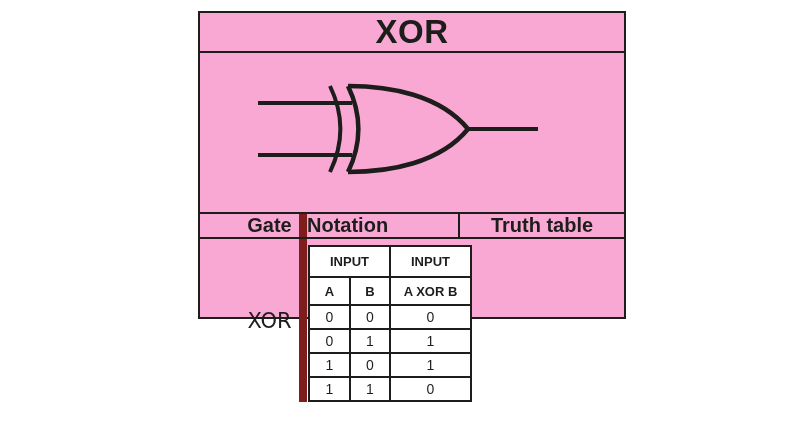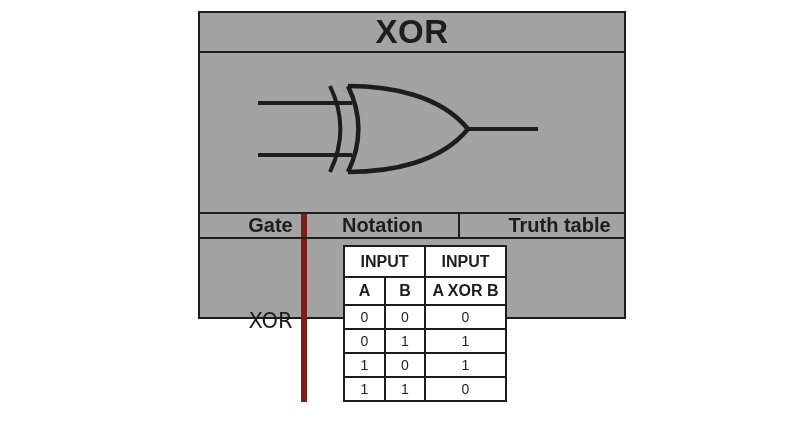--- a/index.html
+++ b/index.html
@@ -2,55 +2,55 @@
 <html><head>
 <meta charset="utf-8">
 <style>
   * { margin:0; padding:0; box-sizing:border-box; }
   body { background:#ffffff; font-family:"Liberation Sans","DejaVu Sans",sans-serif; }
   .stage {
     position:relative; width:800px; height:445px; background:#ffffff; overflow:hidden;
   }
   .frame {
     position:absolute; left:198px; top:11px; width:428px; height:308px;
-    border:2px solid #1d1d1b; display:flex; flex-direction:column; background:#a3a3a3;
+    border:2px solid #1d1d1b; display:flex; flex-direction:column; background:#f9a8d4;
   }
   .title-row {
     height:46px; border-bottom:2px solid #1d1d1b;
     display:flex; align-items:center; justify-content:center;
   }
   .title-text {
     font-size:33px; font-weight:700; color:#1d1d1b; letter-spacing:0.5px;
   }
   .symbol-row {
     height:161px; border-bottom:2px solid #1d1d1b; position:relative;
   }
   .symbol-row svg { display:block; }
   .cols { display:flex; }
   .header-row { height:47px; border-bottom:2px solid #1d1d1b; }
   .value-row { flex:1; }
-  .col-gate { width:107px; border-right:6px solid #7f1d1d; display:flex; align-items:center; justify-content:center;padding-left:40px; }
-  .col-notation { width:153px; border-right:2px solid #1d1d1b; display:flex; align-items:center; justify-content:center; }
-  .col-truth { flex:1; display:flex; align-items:center; justify-content:center;padding-left:35px; }
+  .col-gate { width:107px; border-right:8px solid #7f1d1d; display:flex; align-items:center; justify-content:center;padding-left:40px; }
+  .col-notation { width:153px; border-right:2px solid #1d1d1b; display:flex; align-items:center; }
+  .col-truth { flex:1; display:flex; align-items:center; justify-content:center; }
   .header-row .cell-label { font-size:20px; font-weight:700; color:#1d1d1b; }
   .value-row .col-truth { align-items:flex-start; justify-content:flex-start; }
   .gate-name, .notation-text {
     font-size:21px; font-weight:400; color:#1d1d1b;
     font-family:"DejaVu Sans","Liberation Sans",sans-serif;
   }
   .truth-table {
     border-collapse:collapse; table-layout:fixed;
     width:162px; height:156px; margin:6px 0 0 1px;
     background:#ffffff;
   }
   .truth-table th, .truth-table td {
     border:2px solid #1d1d1b; text-align:center; vertical-align:middle;
     color:#1d1d1b; padding:0;
   }
-  .truth-table th { font-size:16px; font-weight:700; }
+  .truth-table th { font-size:13px; font-weight:700; }
   .truth-table td { font-size:14px; font-weight:400; }
   .tt-col-a { width:41px; }
   .tt-col-b { width:40px; }
   .tt-col-out { width:81px; }
   .tt-group-row { height:31px; }
   .tt-head-row { height:28px; }
   .tt-data-row { height:24px; }
 </style>
 </head>
 <body>

